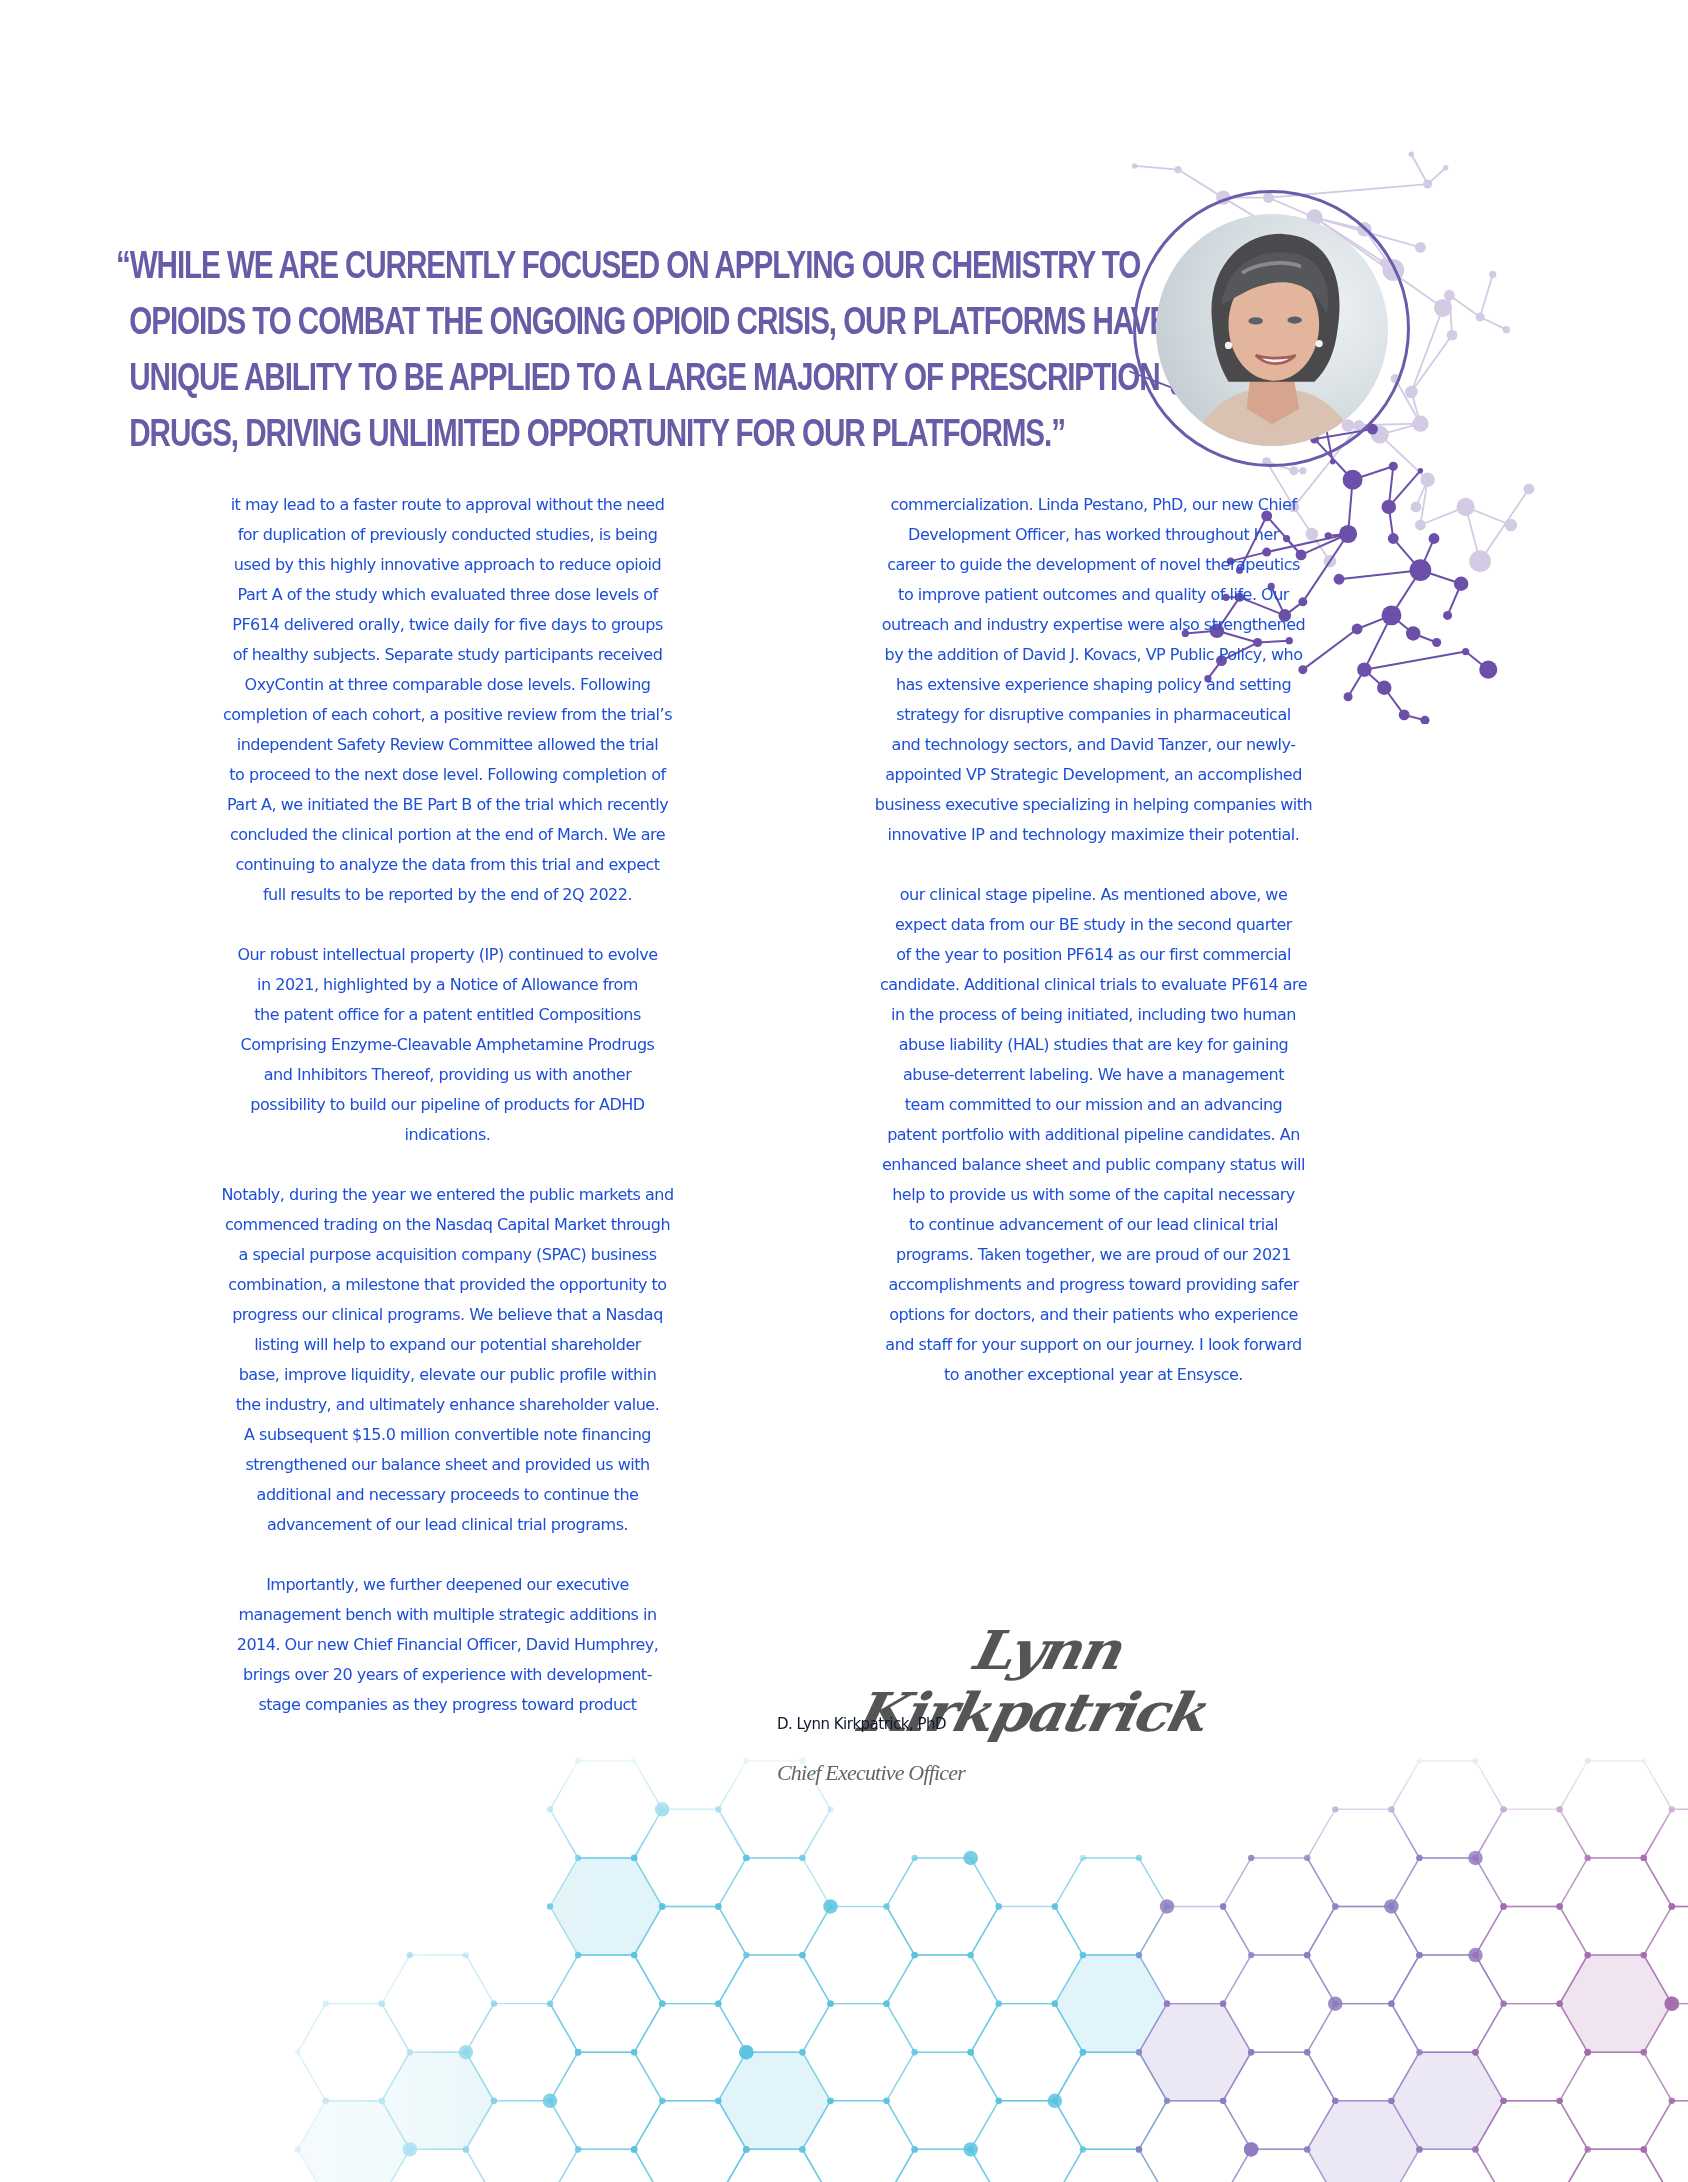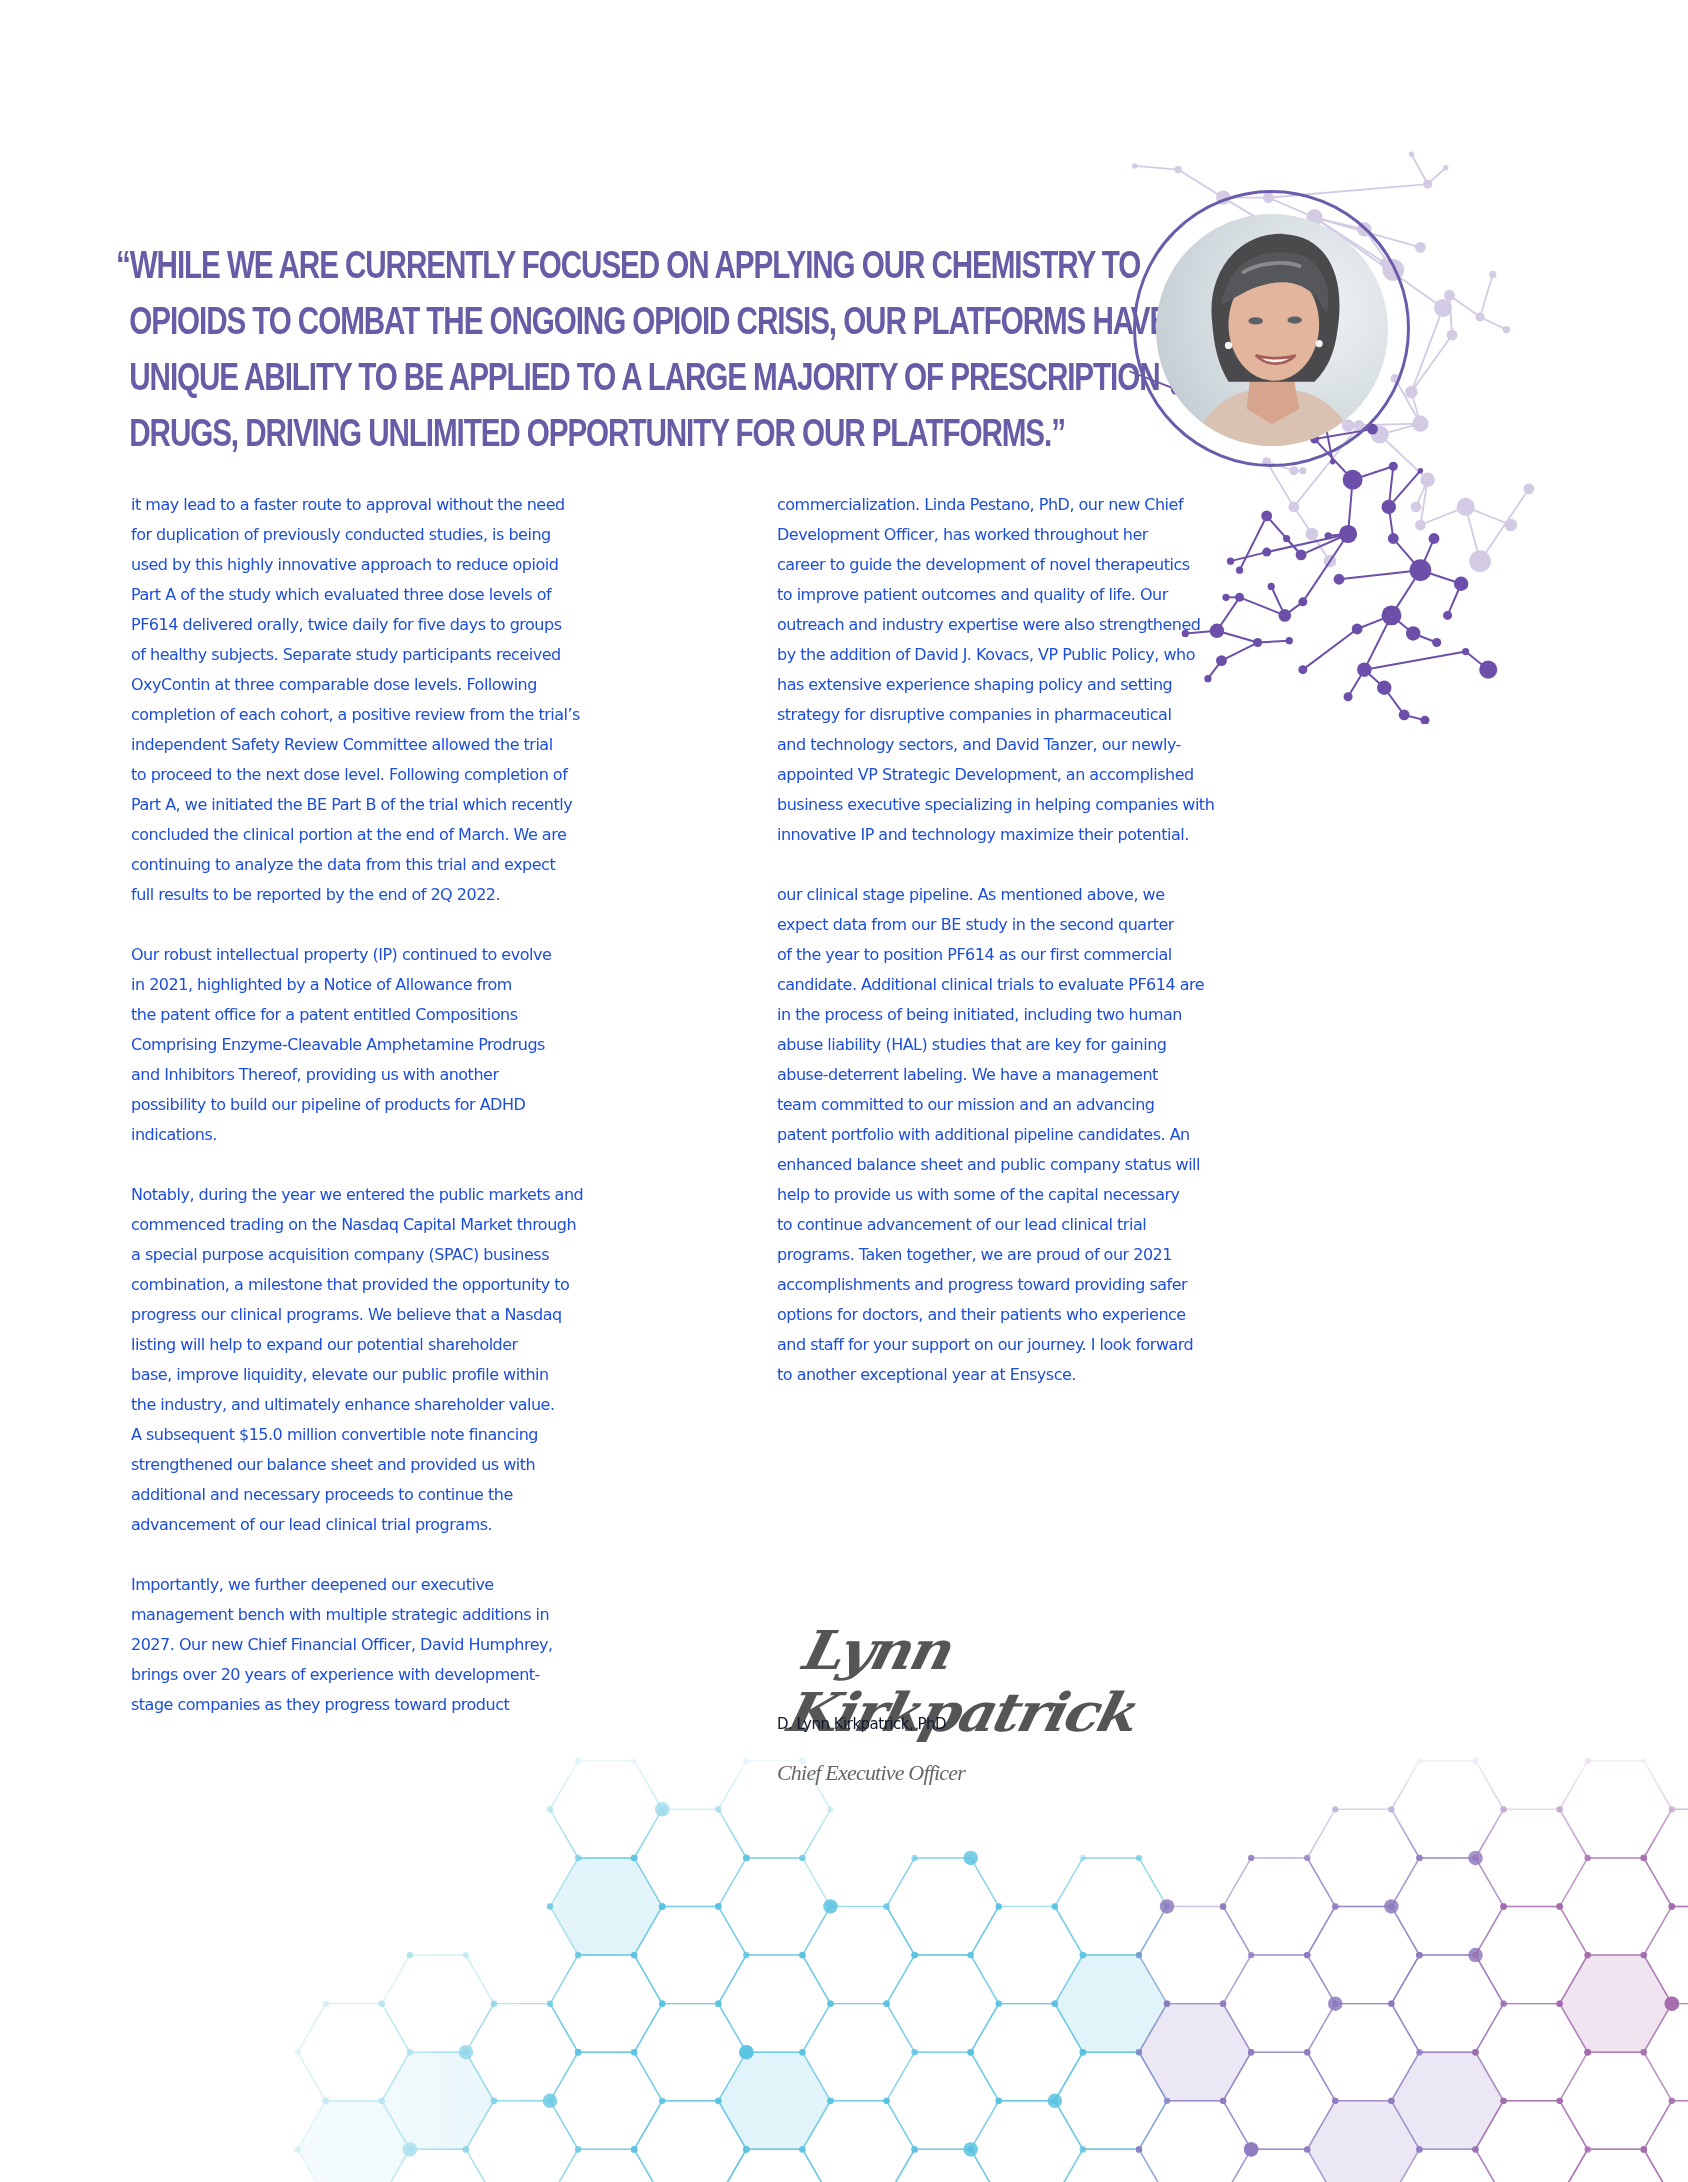--- a/index.html
+++ b/index.html
@@ -1,17 +1,17 @@
 <!DOCTYPE html>
 <html style="font-size:14.5px"><head>
 <meta charset="utf-8">
 <style>
   html, body { margin: 0; padding: 0; background: #ffffff; }
   body { width: 1689px; height: 2183px; position: relative; overflow: hidden; }
-  .page { position: absolute; left: 0; top: 0; width: 1466px; height: 2183px; background: #ffffff; }
+  .page { position: absolute; left: 0; top: 0; width: 1466px; height: 2183px; background: #ffffff; text-align: center; }
 
   .deco { position: absolute; pointer-events: none; }
   #molecule-deco { left: 1122px; top: 127px; width: 567px; height: 597px; }
   #hex-deco { left: 0; top: 1755px; width: 1689px; height: 428px; }
 
   .quote {
     position: absolute; left: 116px; top: 237px; width: 995px;
     font-family: "Liberation Sans", sans-serif;
     font-weight: bold; color: #675DA6;
     font-size: 38px; line-height: 56px; letter-spacing: -1.4px;
@@ -794,21 +794,21 @@
         <span class="ln">base, improve liquidity, elevate our public profile within</span>
         <span class="ln">the industry, and ultimately enhance shareholder value.</span>
         <span class="ln">A subsequent $15.0 million convertible note financing</span>
         <span class="ln">strengthened our balance sheet and provided us with</span>
         <span class="ln">additional and necessary proceeds to continue the</span>
         <span class="ln">advancement of our lead clinical trial programs.</span>
       </p>
       <p>
         <span class="ln">Importantly, we further deepened our executive</span>
         <span class="ln">management bench with multiple strategic additions in</span>
-        <span class="ln">2027. Our new Chief Financial Officer, David Humphrey,</span>
+        <span class="ln">2014. Our new Chief Financial Officer, David Humphrey,</span>
         <span class="ln">brings over 20 years of experience with development-</span>
         <span class="ln">stage companies as they progress toward product</span>
       </p>
     </div>
   <div class="col right" id="right-col">
       <p>
         <span class="ln">commercialization. Linda Pestano, PhD, our new Chief</span>
         <span class="ln">Development Officer, has worked throughout her</span>
         <span class="ln">career to guide the development of novel therapeutics</span>
         <span class="ln">to improve patient outcomes and quality of life. Our</span>

